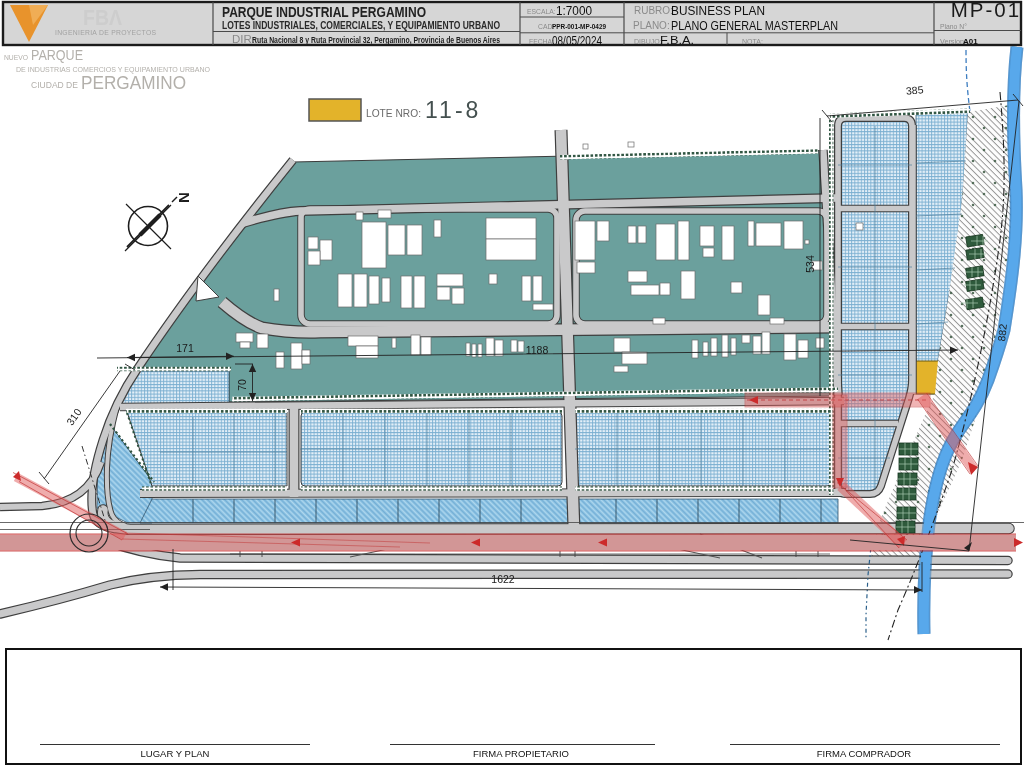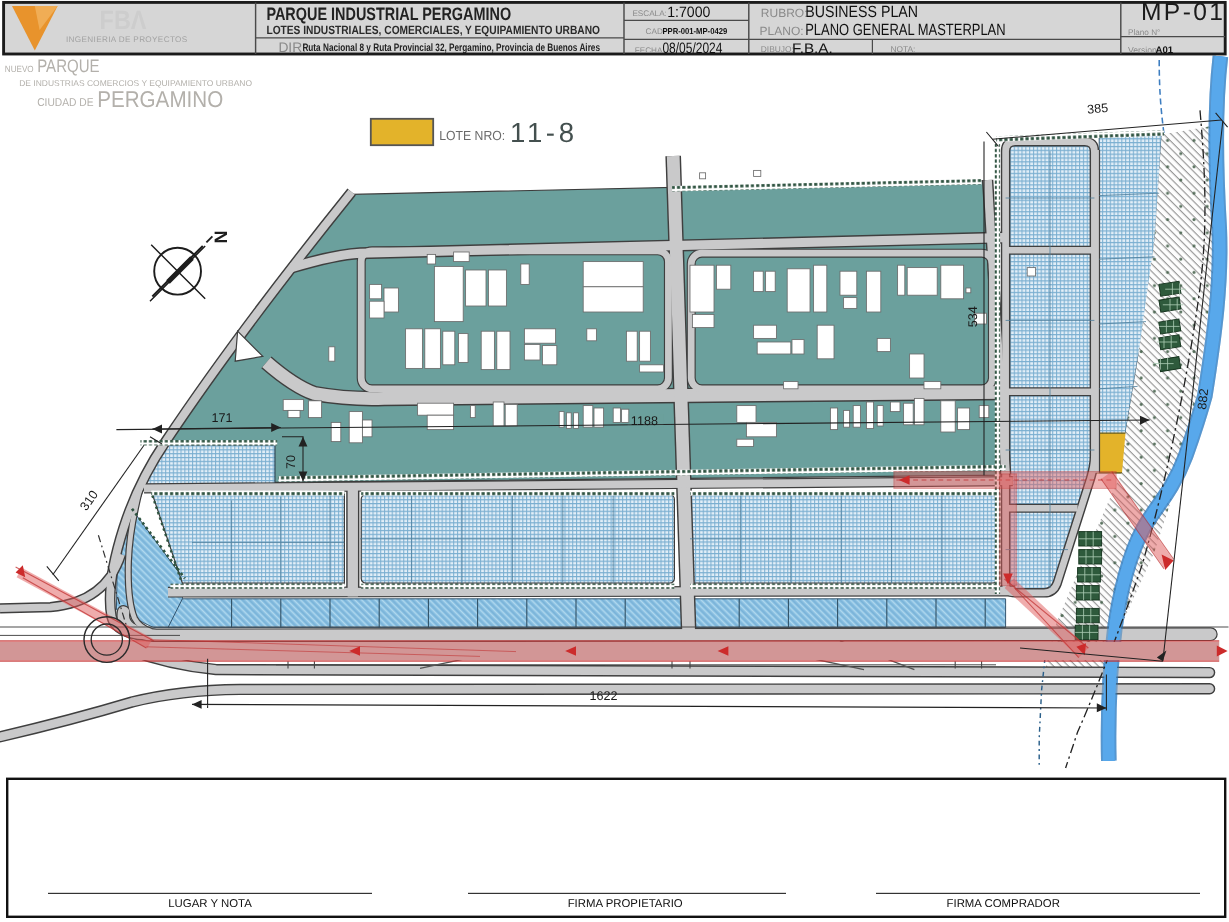--- a/index.html
+++ b/index.html
@@ -380,17 +380,17 @@
   <text x="986" y="16.5" font-size="20.5" fill="#1a1a1a" text-anchor="middle" letter-spacing="2">MP-01</text>
   <text x="940" y="29" font-size="6.8" fill="#8a8a8a">Plano N°</text>
   <text x="940" y="44" font-size="7.2" fill="#8a8a8a">Version</text>
   <text x="963" y="44" font-size="8" font-weight="bold" fill="#111">A01</text>
 </svg>
 
 <div id="ftr"></div>
 <div class="sig" style="left:40px;width:270px;"></div>
 <div class="sig" style="left:390px;width:265px;"></div>
 <div class="sig" style="left:730px;width:270px;"></div>
-<div class="siglab" style="left:35px;">LUGAR Y NOTA</div>
+<div class="siglab" style="left:35px;">LUGAR Y PLAN</div>
 <div class="siglab" style="left:381px;text-align:center;">FIRMA PROPIETARIO</div>
-<div class="siglab" style="left:696px;">FIRMA COMPRADOR</div>
+<div class="siglab" style="left:724px;">FIRMA COMPRADOR</div>
 
 </div>
 
 </body></html>

